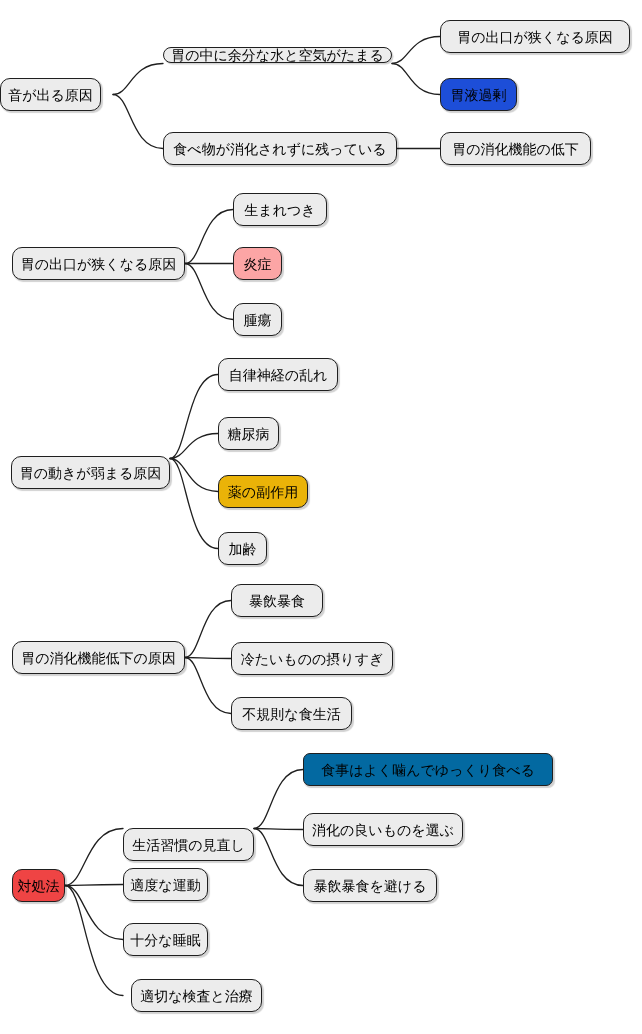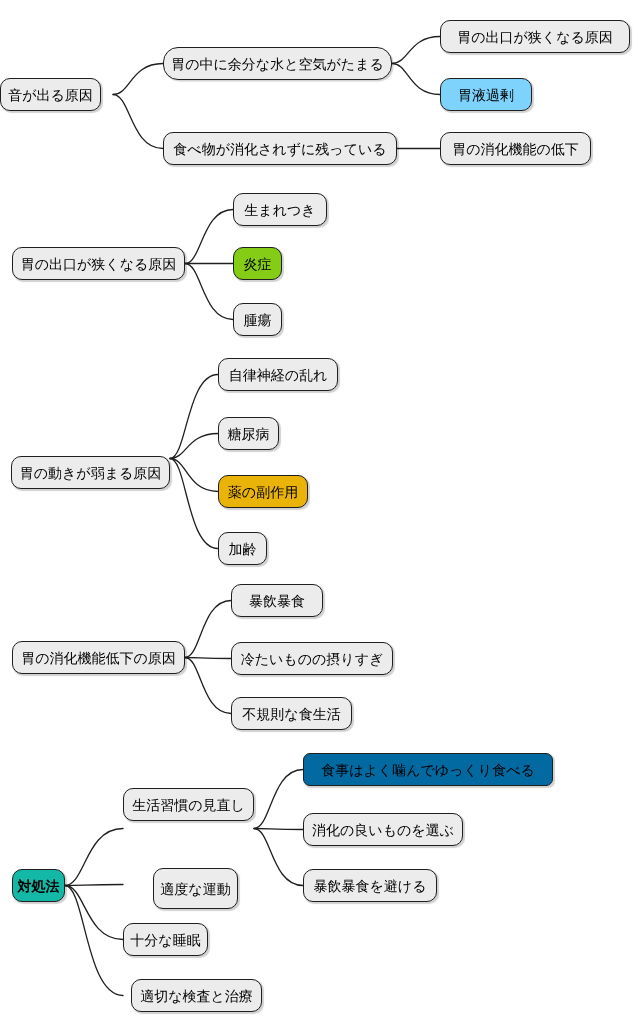--- a/index.html
+++ b/index.html
@@ -68,40 +68,40 @@
       <path d="M 65 885.5 C 85.3 885.5, 85.3 828.5, 123 828.5" stroke="#1f1f1f"></path>
       <path d="M 254 828.5 C 271.15 828.5, 271.15 769.5, 303 769.5" stroke="#1f1f1f"></path>
       <path d="M 254 828.5 C 271.15 828.5, 271.15 829.5, 303 829.5" stroke="#1f1f1f"></path>
       <path d="M 254 828.5 C 271.15 828.5, 271.15 885.5, 303 885.5" stroke="#1f1f1f"></path>
       <path d="M 65 885.5 C 85.3 885.5, 85.3 884.5, 123 884.5" stroke="#1f1f1f"></path>
       <path d="M 65 885.5 C 85.3 885.5, 85.3 939.5, 123 939.5" stroke="#1f1f1f"></path>
       <path d="M 65 885.5 C 85.3 885.5, 85.3 995.5, 123 995.5" stroke="#1f1f1f"></path>
     </svg>
   <div id="nodes">
       <div class="node" style="left: 0; top: 78px; width: 101px; height: 33px; background: rgb(236, 236, 236); border-color: rgb(31, 31, 31); color: rgb(0, 0, 0);">音が出る原因</div>
-      <div class="node" style="left: 163px; top: 47px; width: 229px; height: 33px; background: rgb(236, 236, 236); border-color: rgb(31, 31, 31); color: rgb(0, 0, 0); border-radius: 15px;">胃の中に余分な水と空気がたまる</div>
+      <div class="node" style="left: 163px; top: 47px; width: 229px; height: 16px; background: rgb(236, 236, 236); border-color: rgb(31, 31, 31); color: rgb(0, 0, 0); border-radius: 15px;">胃の中に余分な水と空気がたまる</div>
       <div class="node" style="left: 440px; top: 20px; width: 190px; height: 33px; background: rgb(236, 236, 236); border-color: rgb(31, 31, 31); color: rgb(0, 0, 0);">胃の出口が狭くなる原因</div>
-      <div class="node" style="left: 440px; top: 78px; width: 92px; height: 33px; background: #7dd3fc; border-color: rgb(31, 31, 31); color: rgb(0, 0, 0);">胃液過剰</div>
+      <div class="node" style="left: 440px; top: 78px; width: 77px; height: 33px; background: #1d4ed8; border-color: rgb(31, 31, 31); color: rgb(0, 0, 0);">胃液過剰</div>
       <div class="node" style="left: 163px; top: 132px; width: 234px; height: 33px; background: rgb(236, 236, 236); border-color: rgb(31, 31, 31); color: rgb(0, 0, 0);">食べ物が消化されずに残っている</div>
       <div class="node" style="left: 440px; top: 132px; width: 151px; height: 33px; background: rgb(236, 236, 236); border-color: rgb(31, 31, 31); color: rgb(0, 0, 0);">胃の消化機能の低下</div>
       <div class="node" style="left: 12px; top: 247px; width: 173px; height: 33px; background: rgb(236, 236, 236); border-color: rgb(31, 31, 31); color: rgb(0, 0, 0);">胃の出口が狭くなる原因</div>
       <div class="node" style="left: 233px; top: 193px; width: 94px; height: 33px; background: rgb(236, 236, 236); border-color: rgb(31, 31, 31); color: rgb(0, 0, 0);">生まれつき</div>
-      <div class="node" style="left: 233px; top: 247px; width: 49px; height: 33px; background: #84cc16; border-color: rgb(31, 31, 31); color: rgb(0, 0, 0);">炎症</div>
+      <div class="node" style="left: 233px; top: 247px; width: 49px; height: 33px; background: #fca5a5; border-color: rgb(31, 31, 31); color: rgb(0, 0, 0);">炎症</div>
       <div class="node" style="left: 233px; top: 303px; width: 49px; height: 33px; background: rgb(236, 236, 236); border-color: rgb(31, 31, 31); color: rgb(0, 0, 0);">腫瘍</div>
       <div class="node" style="left: 11px; top: 442px; width: 159px; height: 33px; background: rgb(236, 236, 236); border-color: rgb(31, 31, 31); color: rgb(0, 0, 0); margin-top: 14px;">胃の動きが弱まる原因</div>
       <div class="node" style="left: 218px; top: 358px; width: 120px; height: 33px; background: rgb(236, 236, 236); border-color: rgb(31, 31, 31); color: rgb(0, 0, 0);">自律神経の乱れ</div>
       <div class="node" style="left: 218px; top: 417px; width: 61px; height: 33px; background: rgb(236, 236, 236); border-color: rgb(31, 31, 31); color: rgb(0, 0, 0);">糖尿病</div>
       <div class="node" style="left: 218px; top: 475px; width: 90px; height: 33px; background: #eab308; border-color: rgb(31, 31, 31); color: rgb(0, 0, 0);">薬の副作用</div>
       <div class="node" style="left: 218px; top: 532px; width: 49px; height: 33px; background: rgb(236, 236, 236); border-color: rgb(31, 31, 31); color: rgb(0, 0, 0);">加齢</div>
       <div class="node" style="left: 12px; top: 641px; width: 173px; height: 33px; background: rgb(236, 236, 236); border-color: rgb(31, 31, 31); color: rgb(0, 0, 0);">胃の消化機能低下の原因</div>
       <div class="node" style="left: 231px; top: 584px; width: 92px; height: 33px; background: rgb(236, 236, 236); border-color: rgb(31, 31, 31); color: rgb(0, 0, 0);">暴飲暴食</div>
       <div class="node" style="left: 231px; top: 642px; width: 162px; height: 33px; background: rgb(236, 236, 236); border-color: rgb(31, 31, 31); color: rgb(0, 0, 0);">冷たいものの摂りすぎ</div>
       <div class="node" style="left: 231px; top: 697px; width: 121px; height: 33px; background: rgb(236, 236, 236); border-color: rgb(31, 31, 31); color: rgb(0, 0, 0);">不規則な食生活</div>
-      <div class="node" style="left: 12px; top: 869px; width: 53px; height: 33px; background: #14b8a6; border-color: rgb(31, 31, 31); color: rgb(0, 0, 0); font-weight: bold;">対処法</div>
-      <div class="node" style="left: 123px; top: 788px; width: 131px; height: 33px; background: rgb(236, 236, 236); border-color: rgb(31, 31, 31); color: rgb(0, 0, 0);">生活習慣の見直し</div>
+      <div class="node" style="left: 12px; top: 869px; width: 53px; height: 33px; background: #ef4444; border-color: rgb(31, 31, 31); color: rgb(0, 0, 0);">対処法</div>
+      <div class="node" style="left: 123px; top: 828px; width: 131px; height: 33px; background: rgb(236, 236, 236); border-color: rgb(31, 31, 31); color: rgb(0, 0, 0);">生活習慣の見直し</div>
       <div class="node" style="left: 303px; top: 753px; width: 250px; height: 33px; background: #0369a1; border-color: rgb(31, 31, 31); color: rgb(0, 0, 0); border-radius: 7px;">食事はよく噛んでゆっくり食べる</div>
       <div class="node" style="left: 303px; top: 813px; width: 160px; height: 33px; background: rgb(236, 236, 236); border-color: rgb(31, 31, 31); color: rgb(0, 0, 0);">消化の良いものを選ぶ</div>
       <div class="node" style="left: 303px; top: 869px; width: 134px; height: 33px; background: rgb(236, 236, 236); border-color: rgb(31, 31, 31); color: rgb(0, 0, 0);">暴飲暴食を避ける</div>
-      <div class="node" style="left: 123px; top: 868px; width: 85px; height: 41px; background: rgb(236, 236, 236); border-color: rgb(31, 31, 31); color: rgb(0, 0, 0); margin-left: 30px;">適度な運動</div>
+      <div class="node" style="left: 123px; top: 868px; width: 85px; height: 33px; background: rgb(236, 236, 236); border-color: rgb(31, 31, 31); color: rgb(0, 0, 0);">適度な運動</div>
       <div class="node" style="left: 123px; top: 923px; width: 85px; height: 33px; background: rgb(236, 236, 236); border-color: rgb(31, 31, 31); color: rgb(0, 0, 0);">十分な睡眠</div>
       <div class="node" style="left: 123px; top: 979px; width: 131px; height: 33px; background: rgb(236, 236, 236); border-color: rgb(31, 31, 31); color: rgb(0, 0, 0); margin-left: 8px;">適切な検査と治療</div>
     </div>
 </div>
 
 </body></html>

